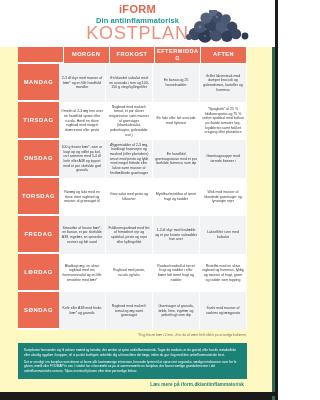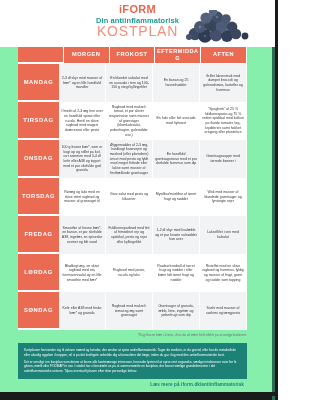--- a/index.html
+++ b/index.html
@@ -5,21 +5,21 @@
   * { box-sizing: border-box; margin: 0; padding: 0; }
   html, body {
     width: 278px; height: 400px;
     background: #ffffff;
     font-family: "Liberation Sans", sans-serif;
     overflow: hidden;
   }
   #page {
     position: relative;
     width: 278px; height: 400px;
-    background: #86efac;
+    background: #fef9c3;
     border-right: 3px solid #1a1a1a;
     border-bottom: 4px solid #1a1a1a;
   }
   .edge-right-green {
     position: absolute; right: 0; top: 0;
     width: 3px; height: 400px;
     background: #2e6b52;
   }
   
   .header {
@@ -37,21 +37,21 @@
   .subtitle {
     position: absolute; left: 0; right: 0; top: 16px;
     text-align: center;
     font-size: 7.5px; font-weight: bold;
     color: #1a9b8f;
     letter-spacing: .1px;
   }
   .bigtitle {
     position: absolute; left: 0; right: 0; top: 23px;
     text-align: center;
-    font-size: 14px;
+    font-size: 18px;
     font-weight: normal;
     letter-spacing: .8px;
     color: #f0907d;
   }
   .berries {
     position: absolute; right: 22px; top: 10px;
     width: 80px; height: 36px;
   }
   
   .plan {

